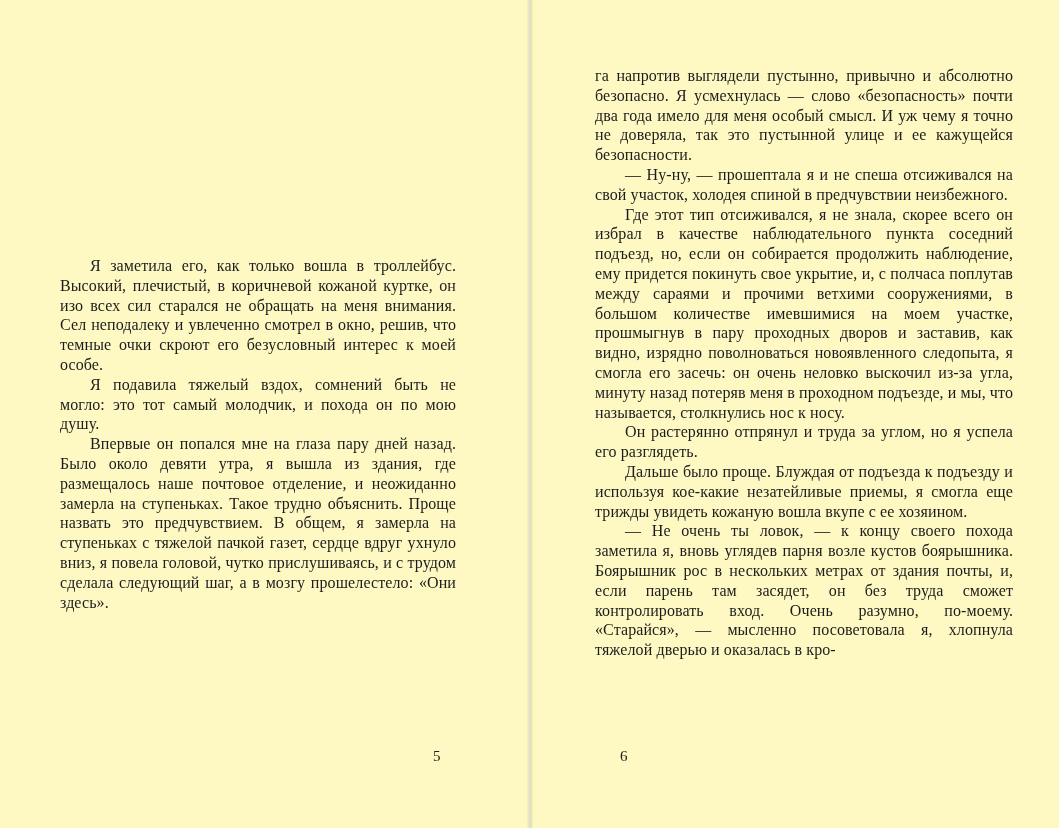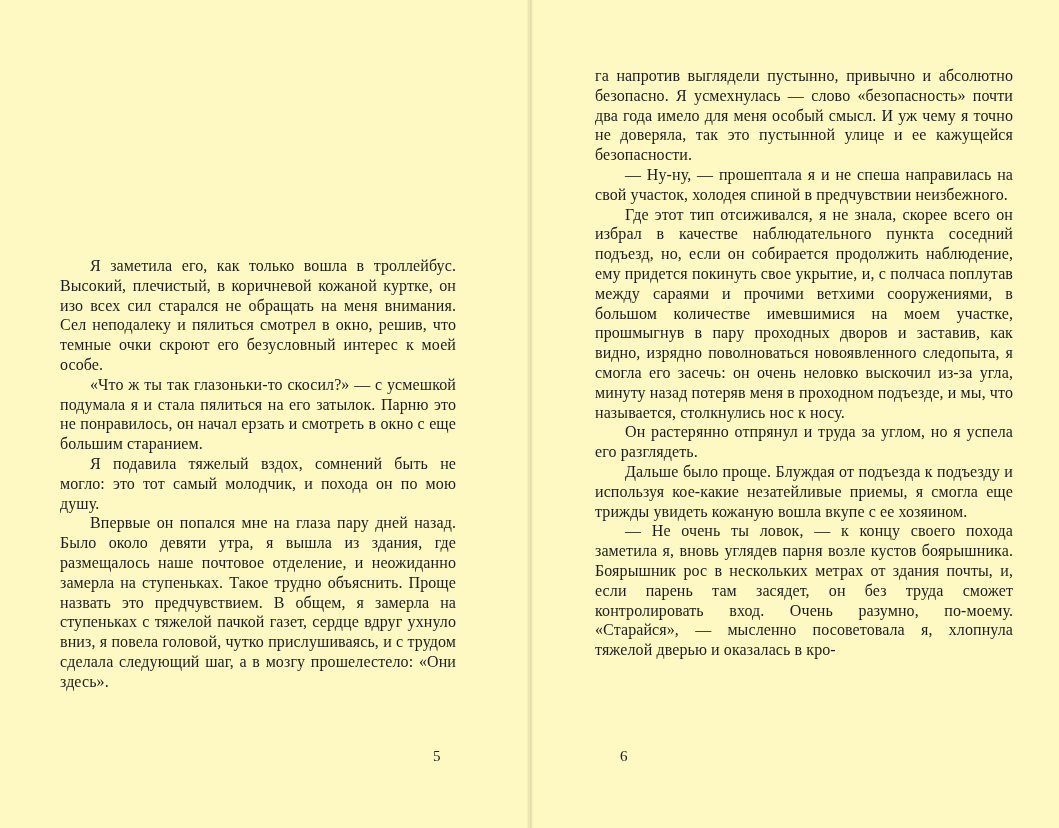--- a/index.html
+++ b/index.html
@@ -53,32 +53,31 @@
   .page-left  .page-num { left: 433px; }
   .page-right .page-num { left: 90px; }
 </style>
 </head>
 <body>
 
 <div class="spread">
 
   <div class="page page-left">
     <div class="text-col">
-      <p>Я заметила его, как только вошла в троллейбус. Высокий, плечистый, в коричневой кожаной куртке, он изо всех сил старался не обращать на меня внимания. Сел неподалеку и пялиться смотрел в окно, решив, что темные очки скроют его безусловный интерес к моей особе.</p>
-      <p>«Что ж ты так глазоньки-то скосил?» — с усмешкой подумала я и стала пялиться на его затылок. Парню это не понравилось, он начал ерзать и смотреть в окно с еще большим старанием.</p>
+      <p>Я заметила его, как только вошла в троллейбус. Высокий, плечистый, в коричневой кожаной куртке, он изо всех сил старался не обращать на меня внимания. Сел неподалеку и увлеченно смотрел в окно, решив, что темные очки скроют его безусловный интерес к моей особе.</p>
       <p>Я подавила тяжелый вздох, сомнений быть не могло: это тот самый молодчик, и похода он по мою душу.</p>
       <p>Впервые он попался мне на глаза пару дней назад. Было около девяти утра, я вышла из здания, где размещалось наше почтовое отделение, и неожиданно замерла на ступеньках. Такое трудно объяснить. Проще назвать это предчувствием. В общем, я замерла на ступеньках с тяжелой пачкой газет, сердце вдруг ухнуло вниз, я повела головой, чутко прислушиваясь, и с трудом сделала следующий шаг, а в мозгу прошелестело: «Они здесь».</p>
     </div>
     <div class="page-num">5</div>
   </div>
 
   <div class="page page-right">
     <div class="text-col">
       <p class="continuation">га напротив выглядели пустынно, привычно и абсолютно безопасно. Я усмехнулась — слово «безопасность» почти два года имело для меня особый смысл. И уж чему я точно не доверяла, так это пустынной улице и ее кажущейся безопасности.</p>
-      <p>— Ну-ну, — прошептала я и не спеша направилась на свой участок, холодея спиной в предчувствии неизбежного.</p>
+      <p>— Ну-ну, — прошептала я и не спеша отсиживался на свой участок, холодея спиной в предчувствии неизбежного.</p>
       <p>Где этот тип отсиживался, я не знала, скорее всего он избрал в качестве наблюдательного пункта соседний подъезд, но, если он собирается продолжить наблюдение, ему придется покинуть свое укрытие, и, с полчаса поплутав между сараями и прочими ветхими сооружениями, в большом количестве имевшимися на моем участке, прошмыгнув в пару проходных дворов и заставив, как видно, изрядно поволноваться новоявленного следопыта, я смогла его засечь: он очень неловко выскочил из-за угла, минуту назад потеряв меня в проходном подъезде, и мы, что называется, столкнулись нос к носу.</p>
       <p>Он растерянно отпрянул и труда за углом, но я успела его разглядеть.</p>
       <p>Дальше было проще. Блуждая от подъезда к подъезду и используя кое-какие незатейливые приемы, я смогла еще трижды увидеть кожаную вошла вкупе с ее хозяином.</p>
       <p>— Не очень ты ловок, — к концу своего похода заметила я, вновь углядев парня возле кустов боярышника. Боярышник рос в нескольких метрах от здания почты, и, если парень там засядет, он без труда сможет контролировать вход. Очень разумно, по-моему. «Старайся», — мысленно посоветовала я, хлопнула тяжелой дверью и оказалась в кро-</p>
     </div>
     <div class="page-num">6</div>
   </div>
 
   <div class="gutter"></div>
 

